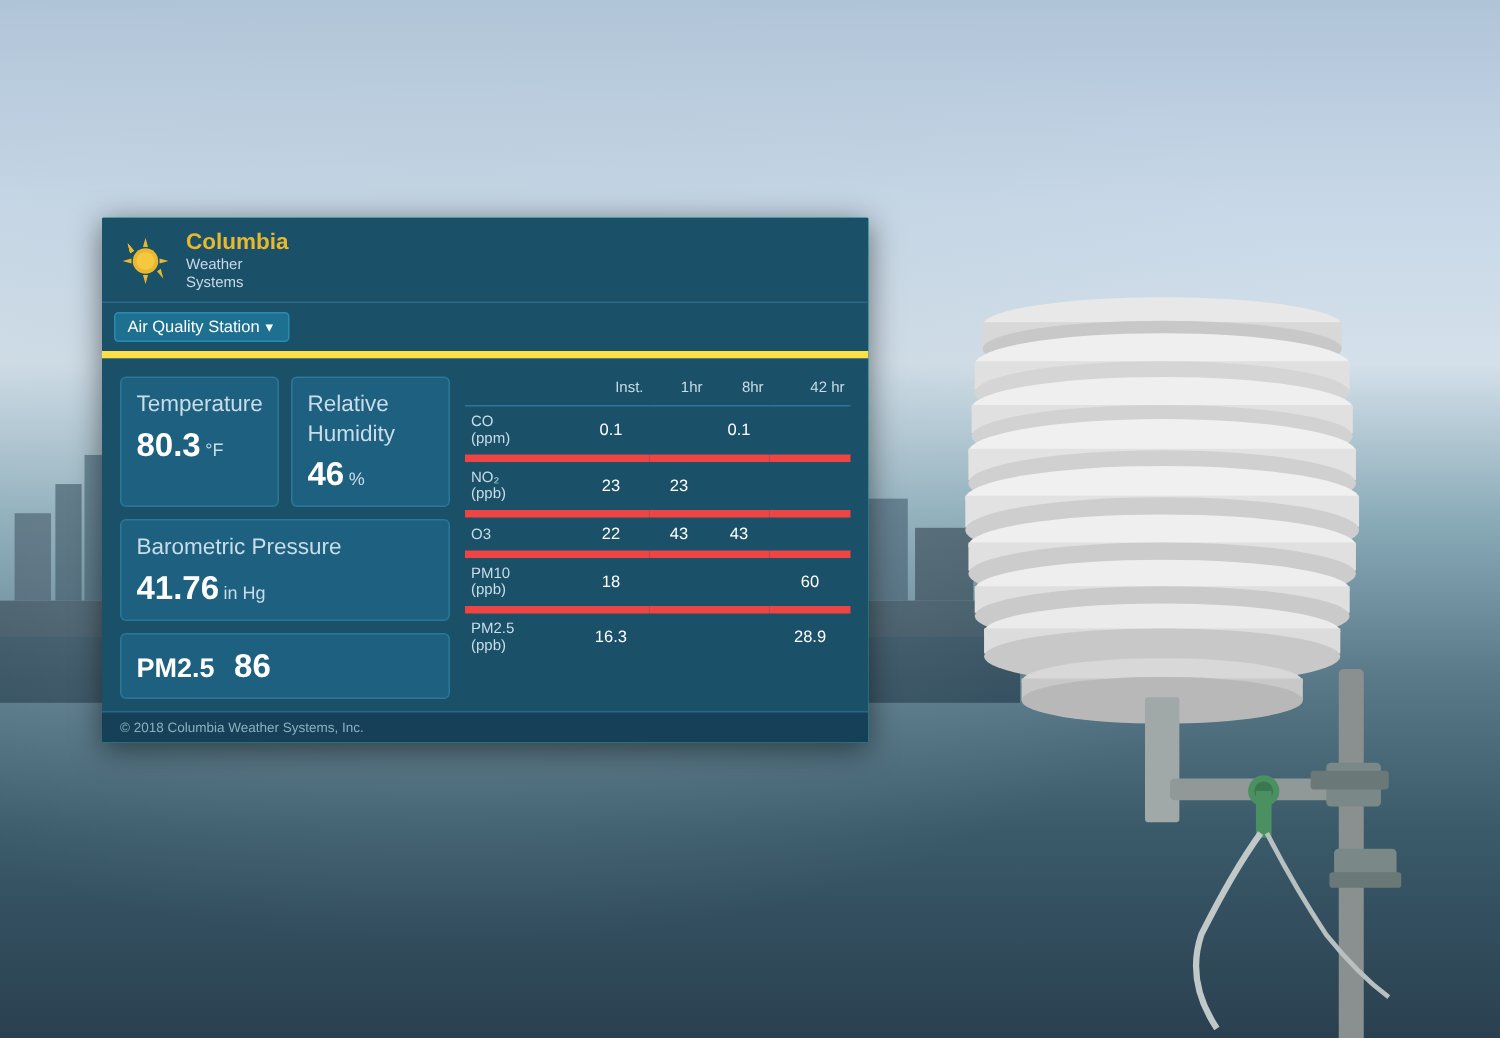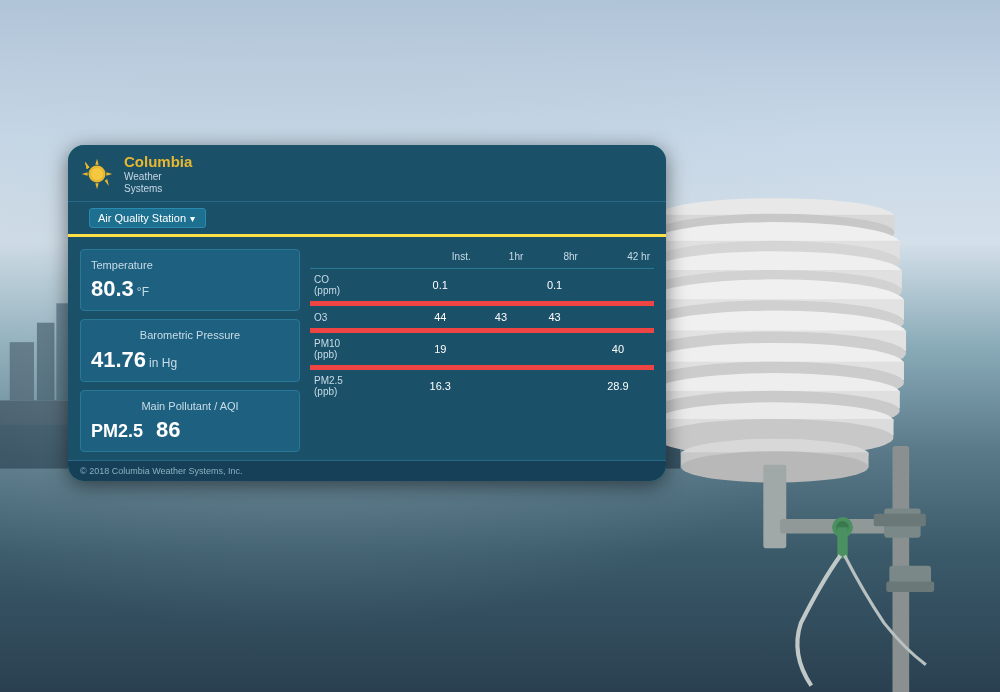--- a/index.html
+++ b/index.html
@@ -46,23 +46,23 @@
       width: 480px;
       height: 580px;
       z-index: 3;
     }
 
     
     .dashboard {
       position: absolute;
       top: 145px;
       left: 68px;
-      width: 598px;
+      width: 511px;
       background: #14b8a6;
-      border-radius: 16px;
+      border-radius: 1px;
       z-index: 10;
       overflow: hidden;
       box-shadow: 0 4px 20px rgba(0,0,0,0.5);
     }
 
     
     .dash-header {
       background: #1a5068;
       padding: 8px 12px 6px 12px;
       display: flex;
@@ -91,22 +91,22 @@
 
     .logo-sub {
       color: #c8d8e8;
       font-size: 10px;
       line-height: 1.2;
     }
 
     
     .dash-nav {
       background: #1a5068;
-      padding: 6px 12px 6px 21px;
-      border-bottom: 3px solid #fde047;
+      padding: 6px 12px 6px 8px;
+      border-bottom: 5px solid #fde047;
     }
 
     .nav-dropdown {
       background: #1d7090;
       color: #ffffff;
       border: 1px solid #2a8ab0;
       border-radius: 3px;
       padding: 3px 10px 3px 8px;
       font-size: 11px;
       cursor: pointer;
@@ -147,26 +147,25 @@
       border: 1px solid #2a7898;
       border-radius: 4px;
       padding: 8px 10px;
       flex: 1;
       min-width: 0;
     }
 
     .metric-box.full-width {
       flex: unset;
       width: 100%;
-      text-align: center;
     }
 
     .metric-label {
       color: #c8dde8;
-      font-size: 11px;
+      font-size: 15px;
       margin-bottom: 4px;
       line-height: 1.3;
     }
 
     .metric-value {
       color: #ffffff;
       font-size: 22px;
       font-weight: bold;
       display: flex;
       align-items: baseline;
@@ -392,32 +391,38 @@
     <div class="metrics-col">
 
       <div class="metric-row">
         <div class="metric-box">
           <div class="metric-label">Temperature</div>
           <div class="metric-value">
             <span>80.3</span>
             <span class="metric-unit">°F</span>
           </div>
         </div>
+        <div class="metric-box">
+          <div class="metric-label">Relative<br>Humidity</div>
+          <div class="metric-value">
+            <span>46</span>
+            <span class="metric-unit">%</span>
+          </div>
+        </div>
       </div>
 
       <div class="metric-box full-width">
         <div class="metric-label">Barometric Pressure</div>
         <div class="metric-value">
           <span>41.76</span>
           <span class="metric-unit">in Hg</span>
         </div>
       </div>
 
       <div class="metric-box full-width">
-        <div class="metric-label">Main Pollutant / AQI</div>
         <div class="metric-value">
           <span style="font-size:18px;margin-right:10px;">PM2.5</span>
           <span>86</span>
         </div>
       </div>
     </div>
 
     <div class="table-col">
       <table class="air-table">
         <thead>
@@ -432,32 +437,39 @@
         <tbody id="air-table-body">
 
         <tr>
               <td>CO<br>(ppm)</td>
               <td>0.1</td>
               <td></td>
               <td>0.1</td>
               <td></td>
             </tr>
             <tr>
+              <td>NO₂<br>(ppb)</td>
+              <td>23</td>
+              <td>23</td>
+              <td></td>
+              <td></td>
+            </tr>
+            <tr>
               <td>O3</td>
-              <td>44</td>
+              <td>22</td>
               <td>43</td>
               <td>43</td>
               <td></td>
             </tr>
             <tr>
               <td>PM10<br>(ppb)</td>
-              <td>19</td>
-              <td></td>
-              <td></td>
-              <td>40</td>
+              <td>18</td>
+              <td></td>
+              <td></td>
+              <td>60</td>
             </tr>
             <tr>
               <td>PM2.5<br>(ppb)</td>
               <td>16.3</td>
               <td></td>
               <td></td>
               <td>28.9</td>
             </tr>
           </tbody>
       </table>

